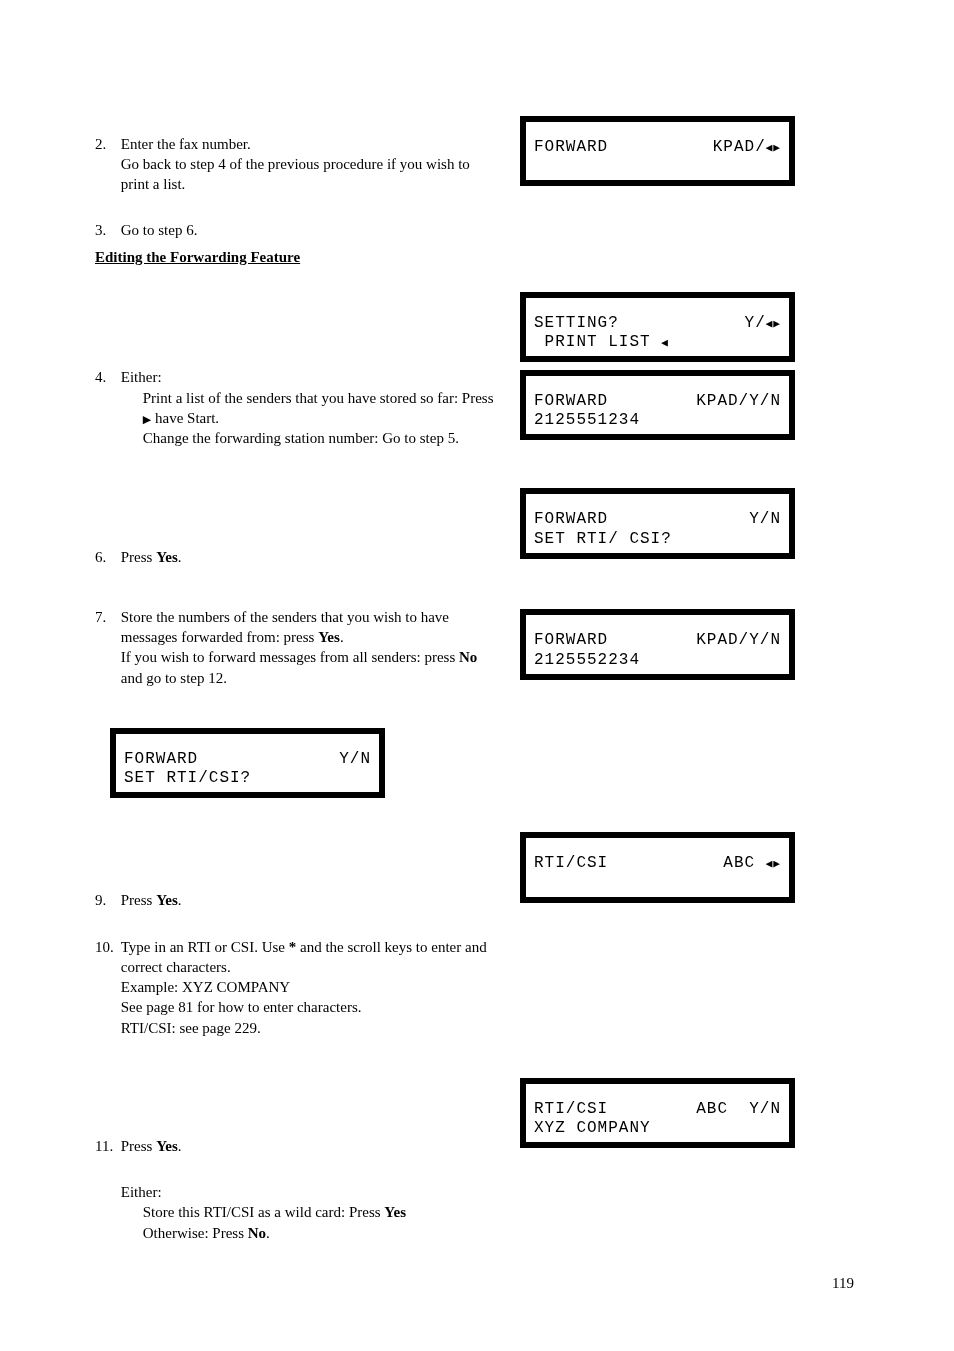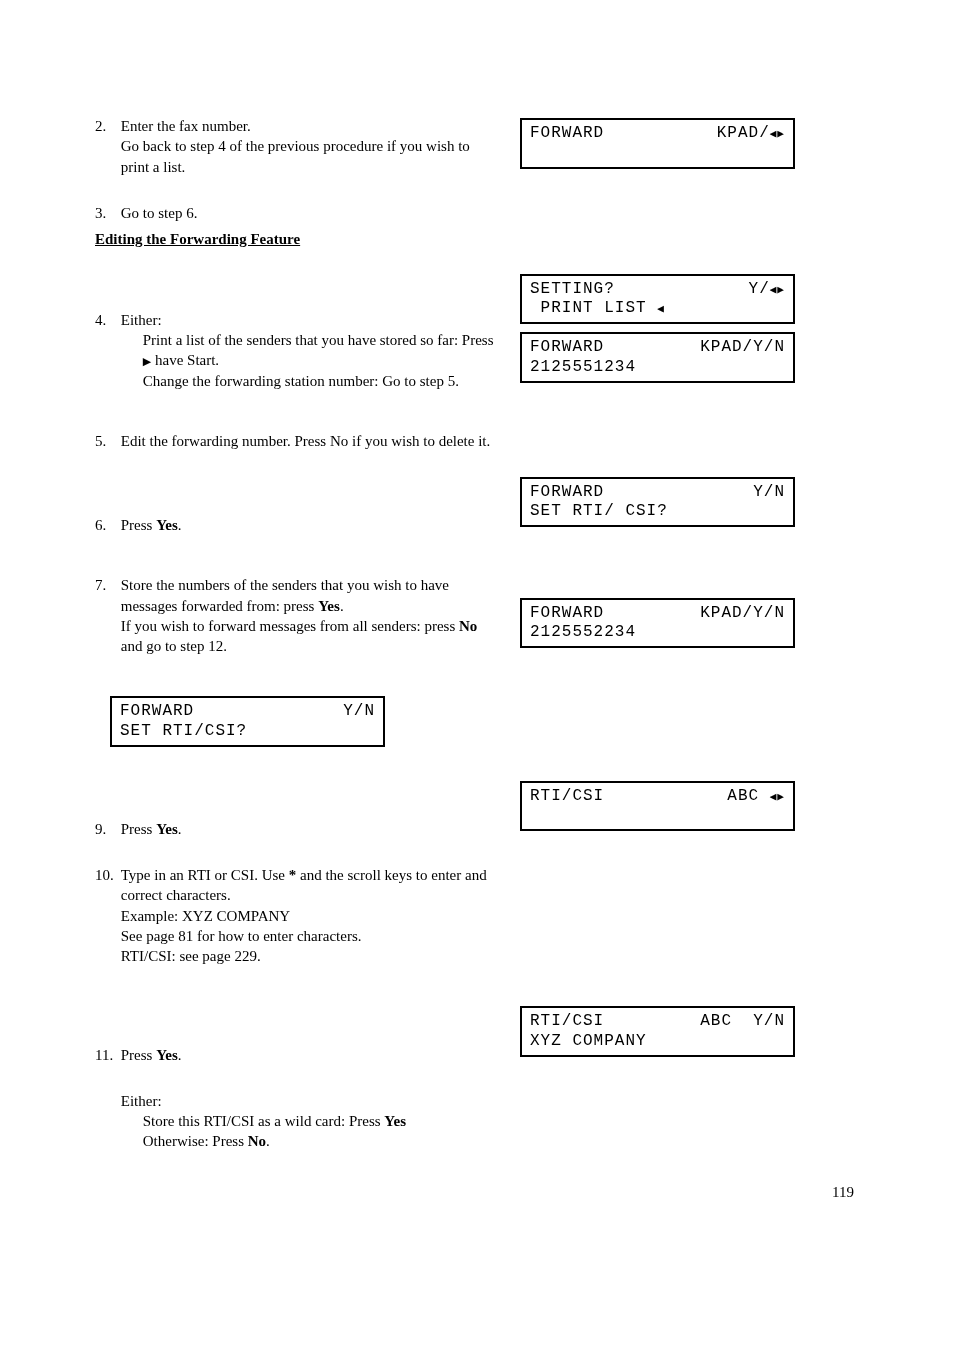--- a/index.html
+++ b/index.html
@@ -40,22 +40,22 @@
       display: inline-block;
       width: 22px;
       vertical-align: top;
     }
     .step-text {
       display: inline-block;
       width: 380px;
       vertical-align: top;
     }
     .lcd-box {
-      border: 2px solid #000000;
-      padding: 4px 8px 4px 8px;
+      border: 6px solid #000000;
+      padding: 16px 8px 4px 8px;
       font-family: "Courier New", monospace;
       font-size: 16px;
       letter-spacing: 1px;
       line-height: 1.2;
       min-height: 38px;
       width: 275px;
       box-sizing: border-box;
       margin-bottom: 8px;
     }
     .lcd-row {
@@ -149,30 +149,20 @@
         </div>
         <div class="lcd-row">
           <span>2125551234</span>
         </div>
       </div>
     </div>
   </div>
 
   <div class="spacer"></div>
 
-  <div class="content-row">
-    <div class="left-col">
-      <span class="step-num">5.</span>
-      <span class="step-text">
-        <span>Edit the forwarding number. Press</span>
-        <span>No if you wish to delete it.</span>
-      </span>
-    </div>
-    <div class="right-col"></div>
-  </div>
 
   <div class="content-row">
     <div class="left-col">
       <span class="step-num">6.</span>
       <span class="step-text">
         <span>Press</span>
         <span class="bold">Yes</span><span>.</span>
       </span>
     </div>
     <div class="right-col">

